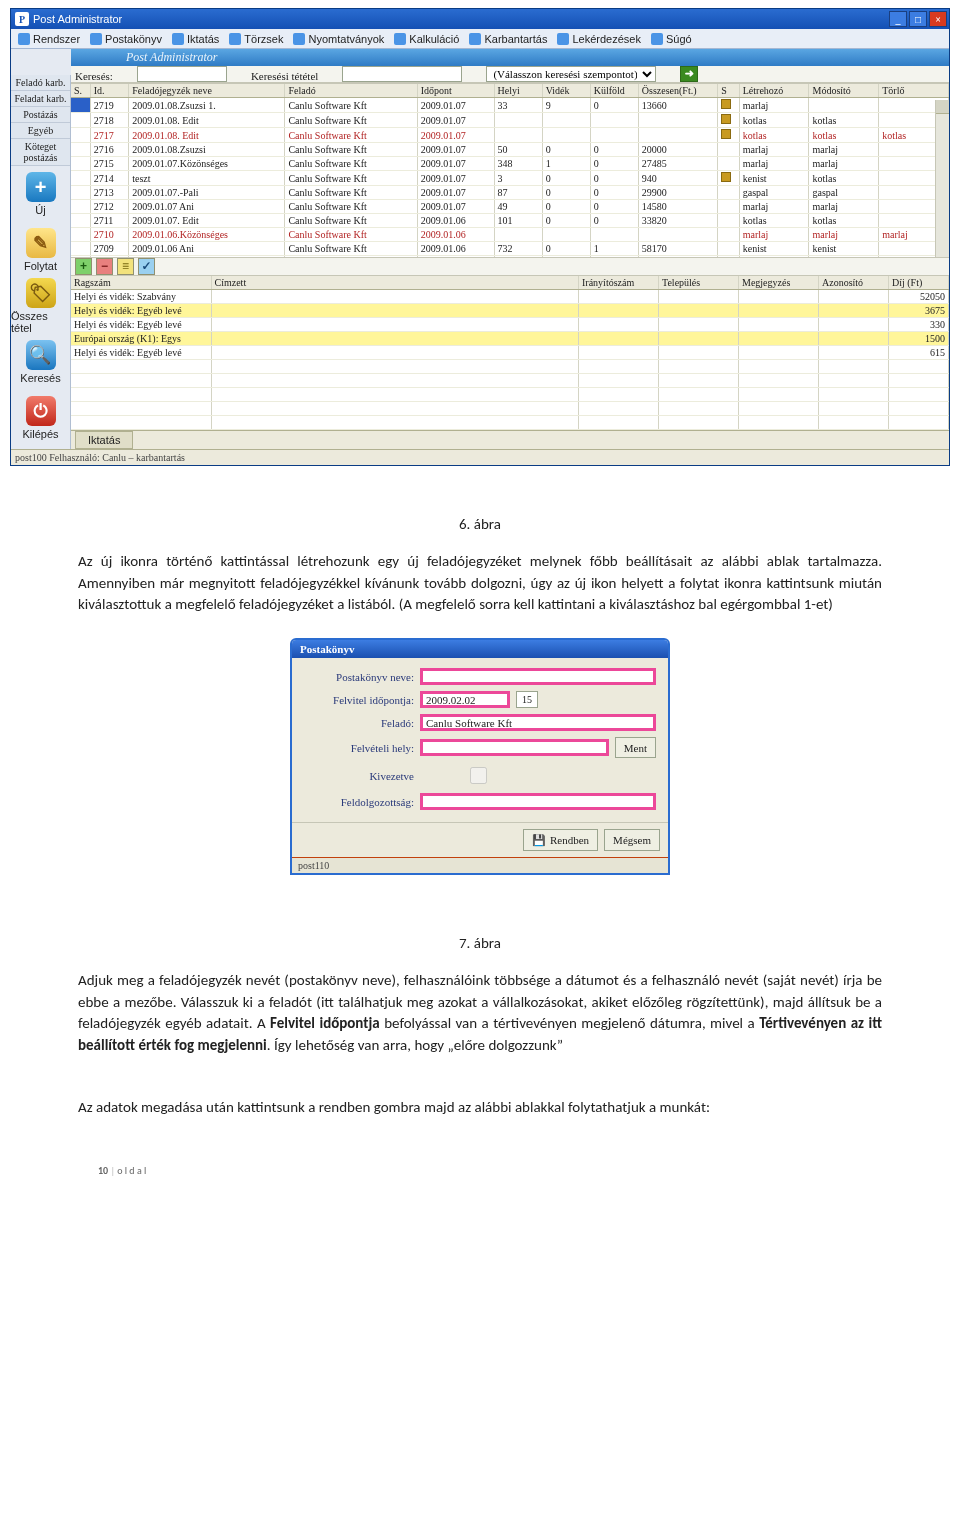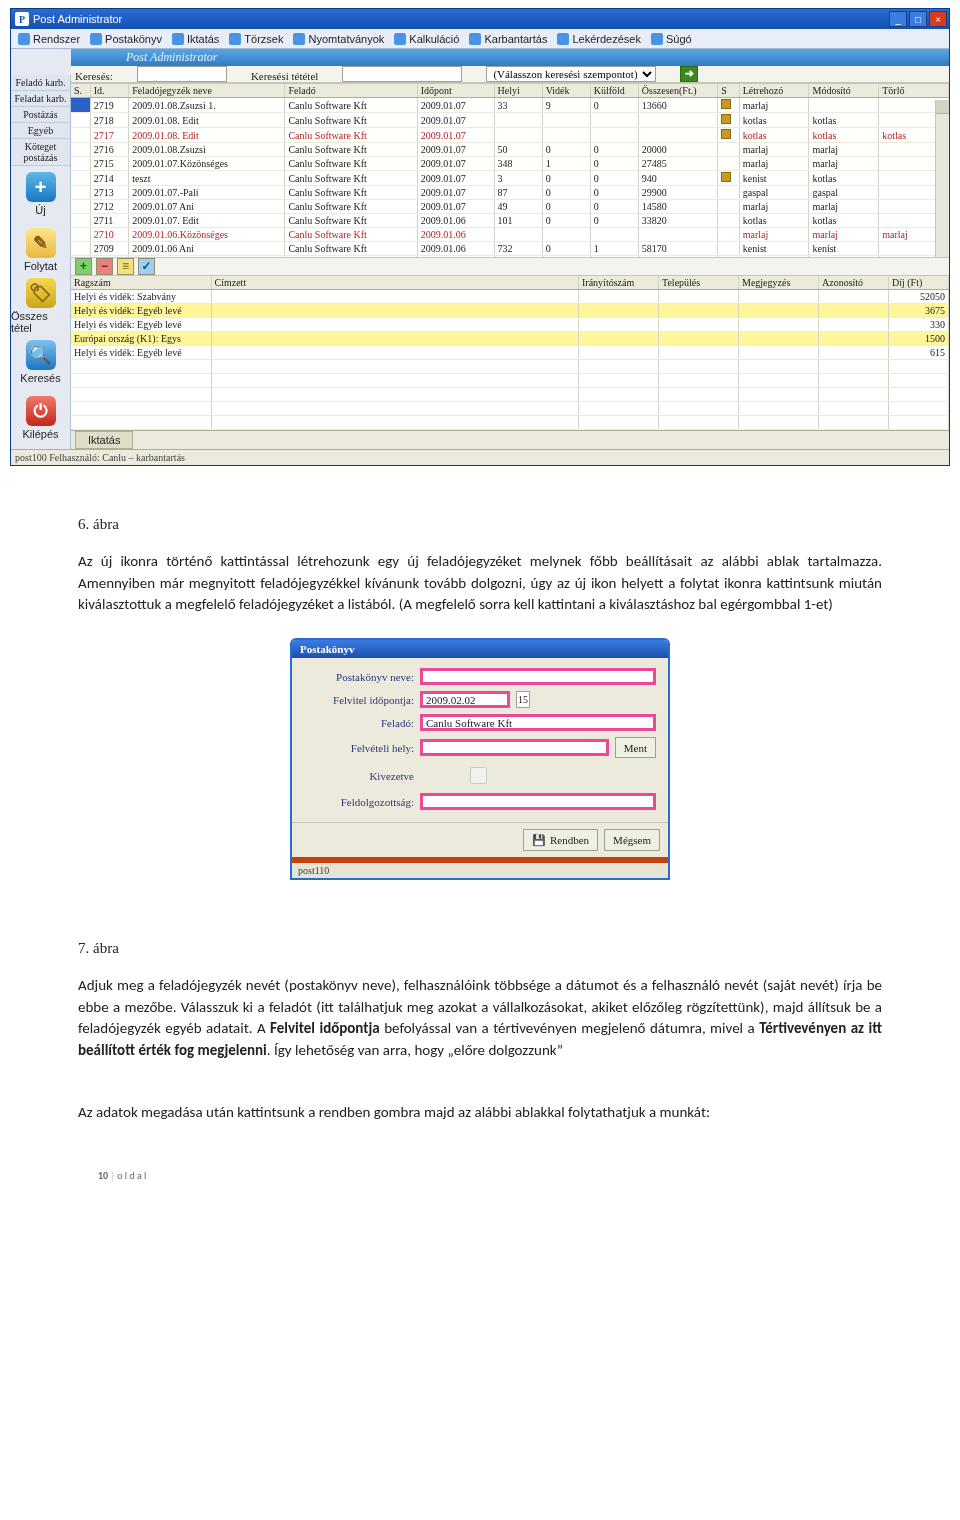--- a/index.html
+++ b/index.html
@@ -164,21 +164,21 @@
   .statusbar {
     font: 10px Tahoma; color: #444; padding: 2px 4px; border-top: 1px solid #b0b090; background: #eceadc;
   }
   
   .bodytext {
     padding: 30px 78px 0 78px;
     font-size: 15px;
     line-height: 1.45;
     text-align: justify;
   }
-  .caption { margin: 18px 0 14px 0; font-family: Liberation Serif, serif; }
+  .caption { text-align: center; margin: 18px 0 14px 0; }
   
   .dialogwrap { display: flex; justify-content: center; margin: 22px 0 10px 0; }
   .dialog {
     width: 380px;
     border: 2px solid #2a6cd0;
     border-top-left-radius: 6px; border-top-right-radius: 6px;
     background: #eceadc;
     font: 11px Tahoma;
   }
   .dialog .dtitle {
@@ -189,35 +189,35 @@
   .dialog .dbody {
     padding: 10px 12px 6px 12px; border-bottom: 1px solid #c6c6b6;
   }
   .drow { display: flex; align-items: center; margin-bottom: 6px; gap: 6px; }
   .drow .lbl { width: 110px; text-align: right; color: #2a3a7a; }
   .drow input, .drow .fakeinput {
     flex: 1; height: 17px; border: 3px solid #ec4899; background: #fff;
     font: 11px Tahoma; padding: 0 3px; display: flex; align-items: center;
   }
   .drow .datebtn {
-    width: 14px; height: 17px; border:1px solid #9aa48e; background: #fff;
+    width: 22px; height: 17px; border:1px solid #9aa48e; background: #fff;
     display:flex; align-items:center; justify-content:center; font:10px Tahoma;
   }
   .drow .sbtn {
     height: 21px; padding: 0 8px; border: 1px solid #9aa48e; background: #efefe3;
     display: flex; align-items: center; gap: 4px;
   }
   .dbtns {
     display: flex; justify-content: flex-end; gap: 6px; padding: 6px 8px;
   }
   .dbtns .b {
     height: 22px; padding: 0 8px; border: 1px solid #9aa48e; background: #efefe3;
     display: flex; align-items: center; gap: 4px;
   }
-  .dstatus { font: 10px Tahoma; color:#444; padding: 2px 6px; border-top:6px solid #c2410c; background:#e6e4d4;}
+  .dstatus { font: 10px Tahoma; color:#444; padding: 2px 6px; border-top:1px solid #c2410c; background:#e6e4d4;}
   .gray { color: #888; }
   .footer {
     padding: 30px 78px 10px 78px;
     font-size: 10px; color: #666; margin-left: 20px;
   }
   .footer .bar { color: #bbb; }
   strong{font-weight:bold;}
 </style>
 </head>
 <body>

